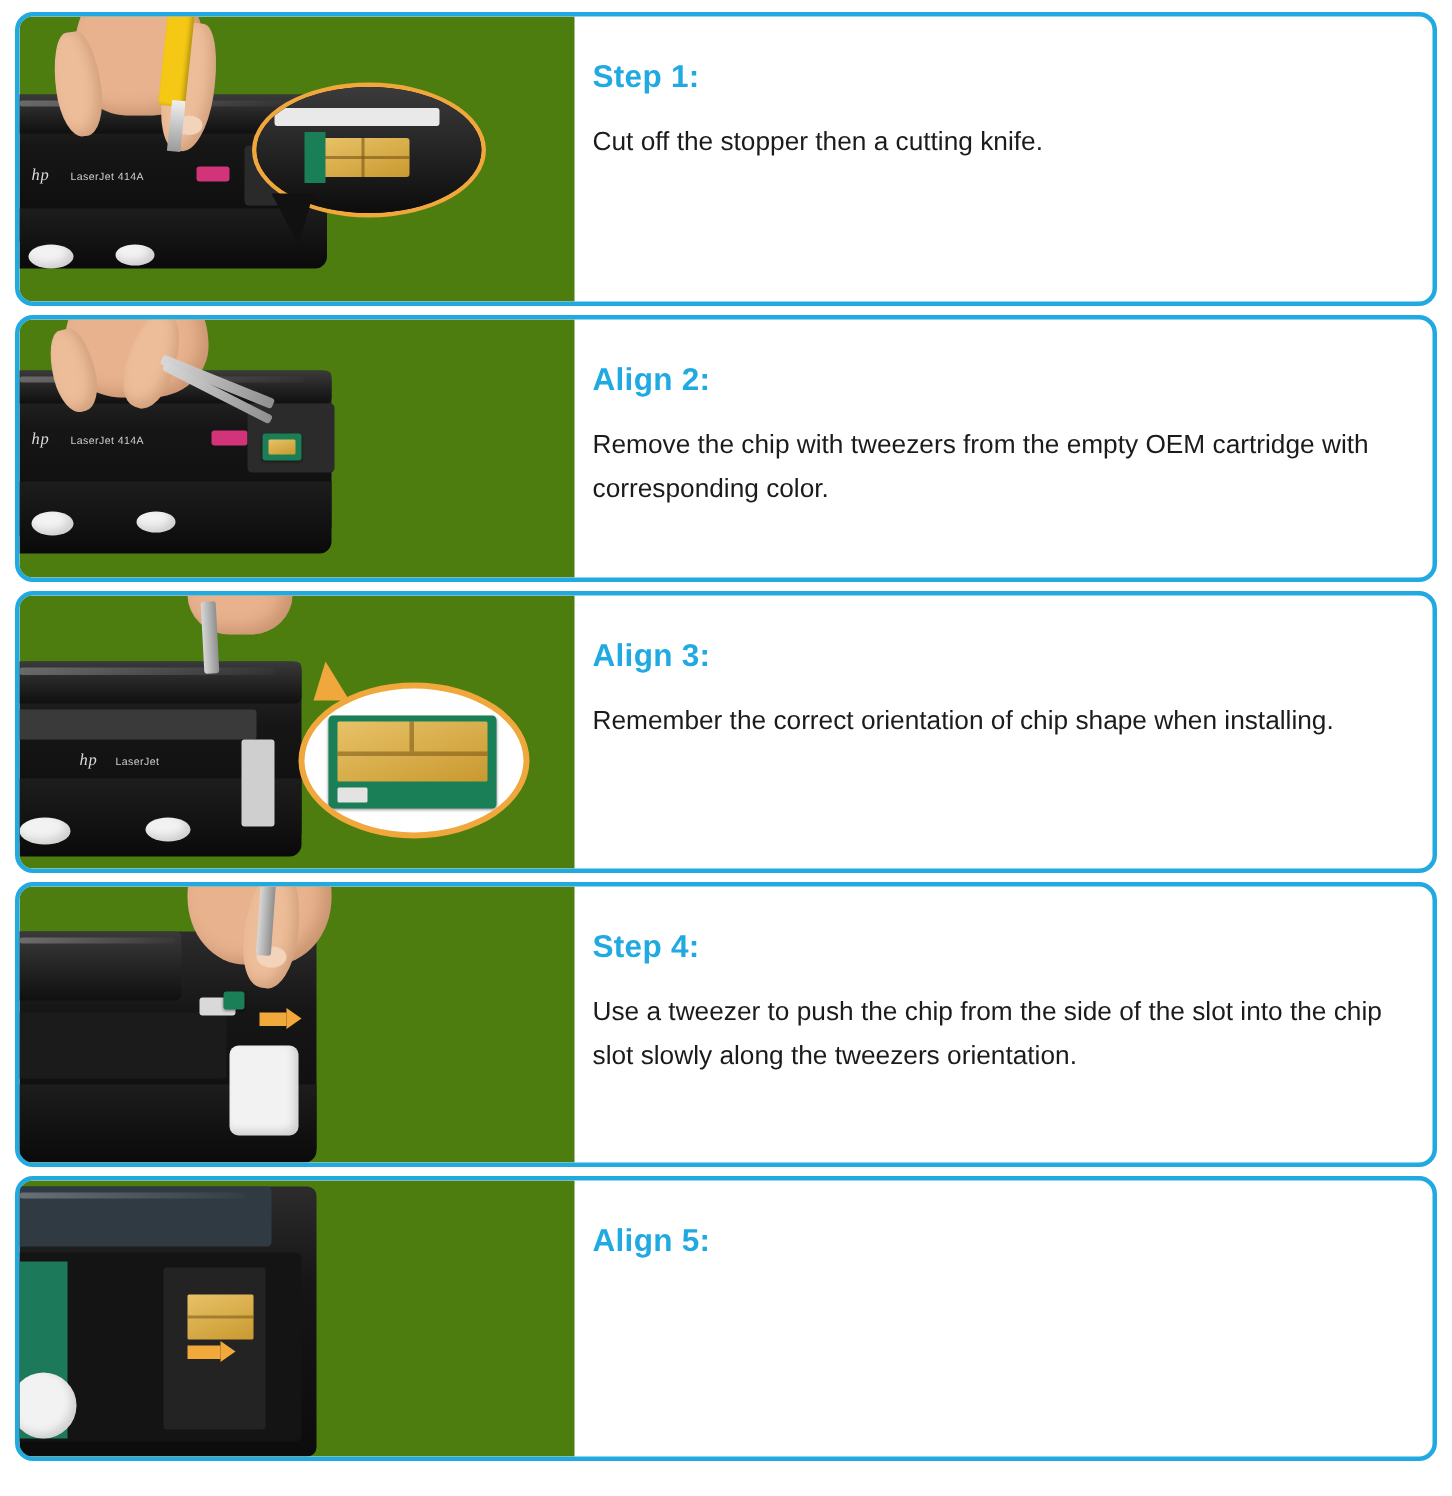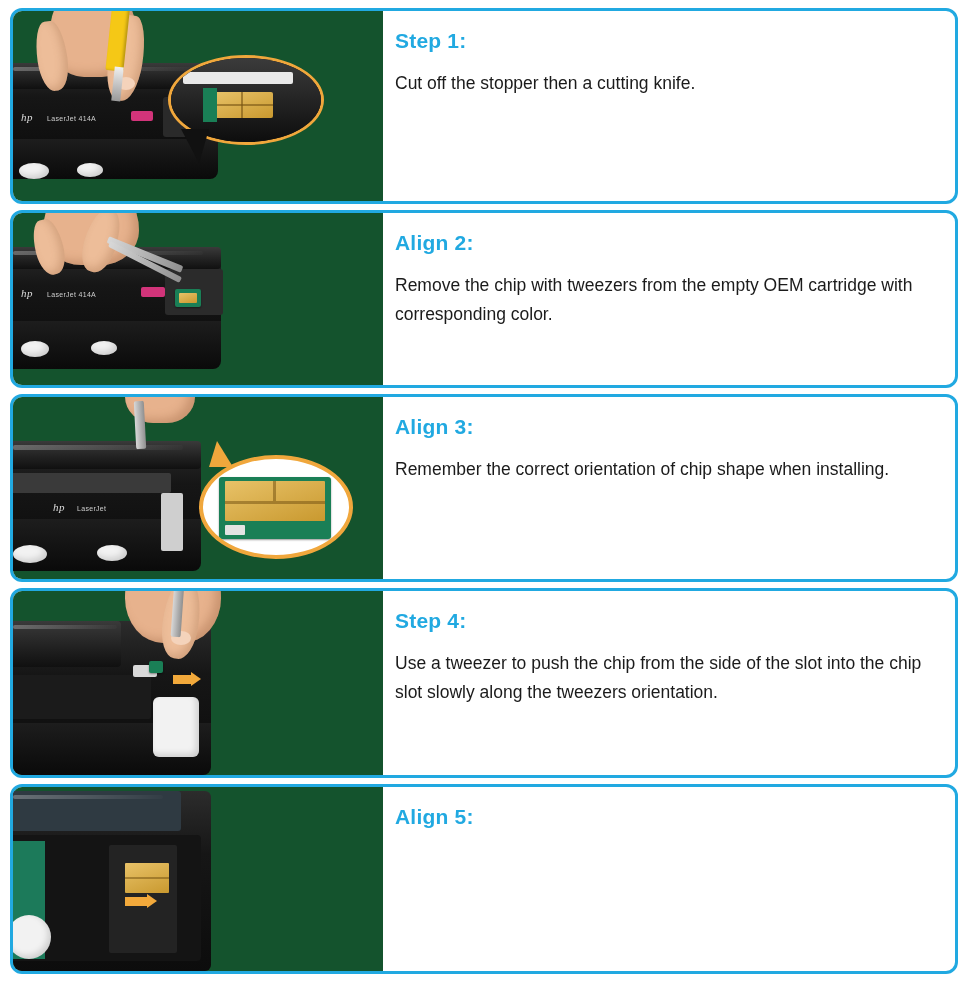--- a/index.html
+++ b/index.html
@@ -36,26 +36,26 @@
   .card-1 { height: 196px; }
   .card-2 { height: 178px; }
   .card-3 { height: 188px; }
   .card-4 { height: 190px; }
   .card-5 { height: 190px; }
 
   .photo {
     position: relative;
     width: 370px;
     flex: 0 0 370px;
-    background: #14532d;
+    background: #4d7c0f;
     overflow: hidden;
   }
   .text-pane {
     flex: 1 1 auto;
-    padding: 18px 22px 10px 12px;
+    padding: 29px 22px 10px 12px;
     display: flex;
     flex-direction: column;
     justify-content: flex-start;
   }
   .step-title {
     color: #21a9e1;
     font-size: 21px;
     font-weight: bold;
     margin: 0 0 16px 0;
     letter-spacing: 0.2px;

